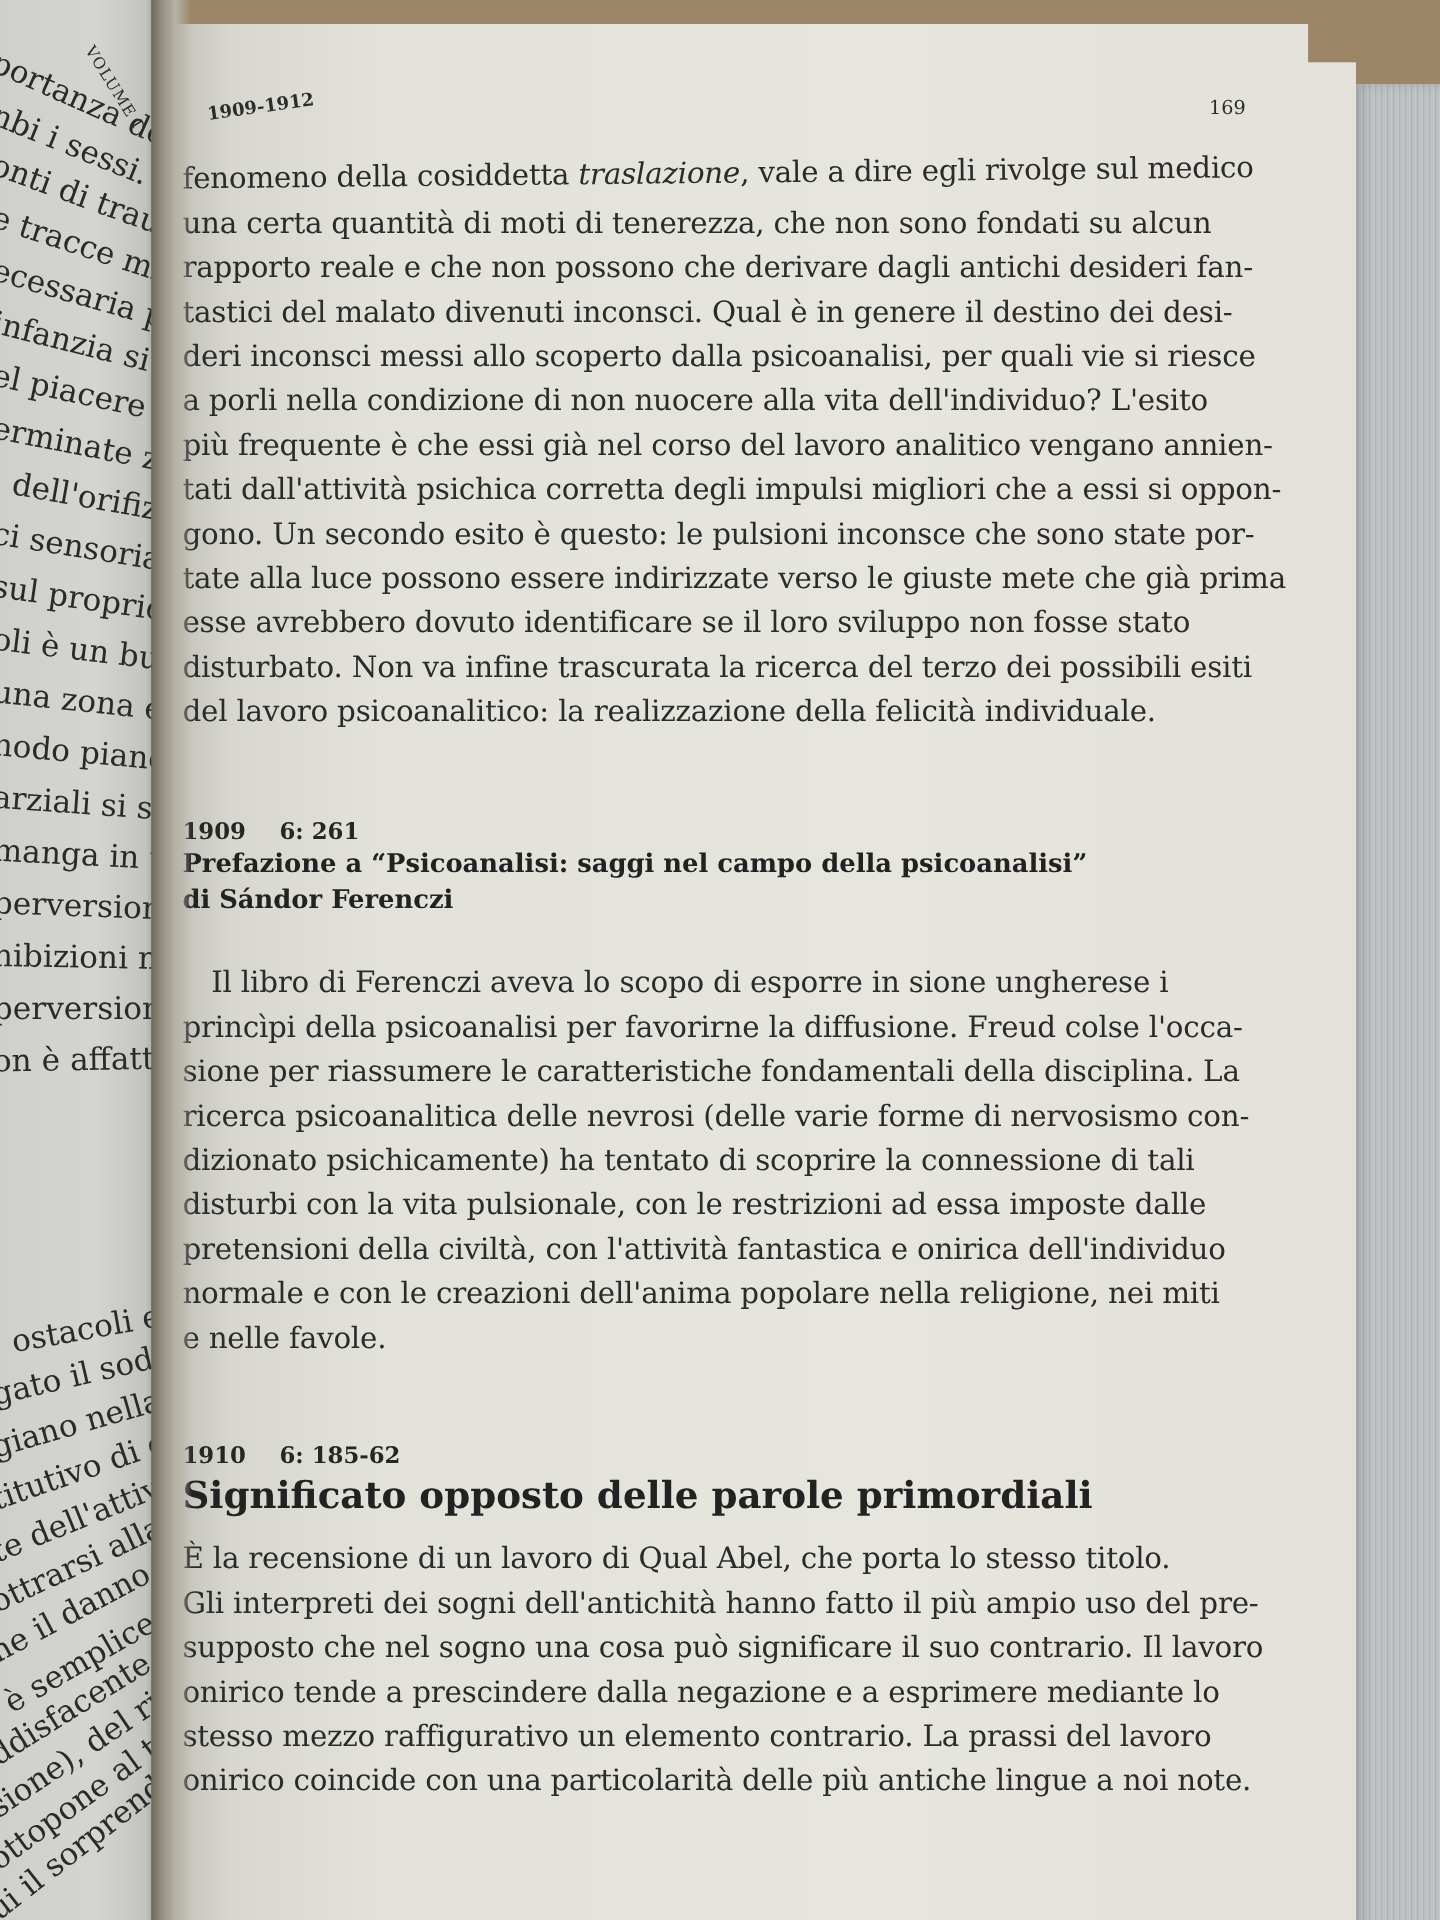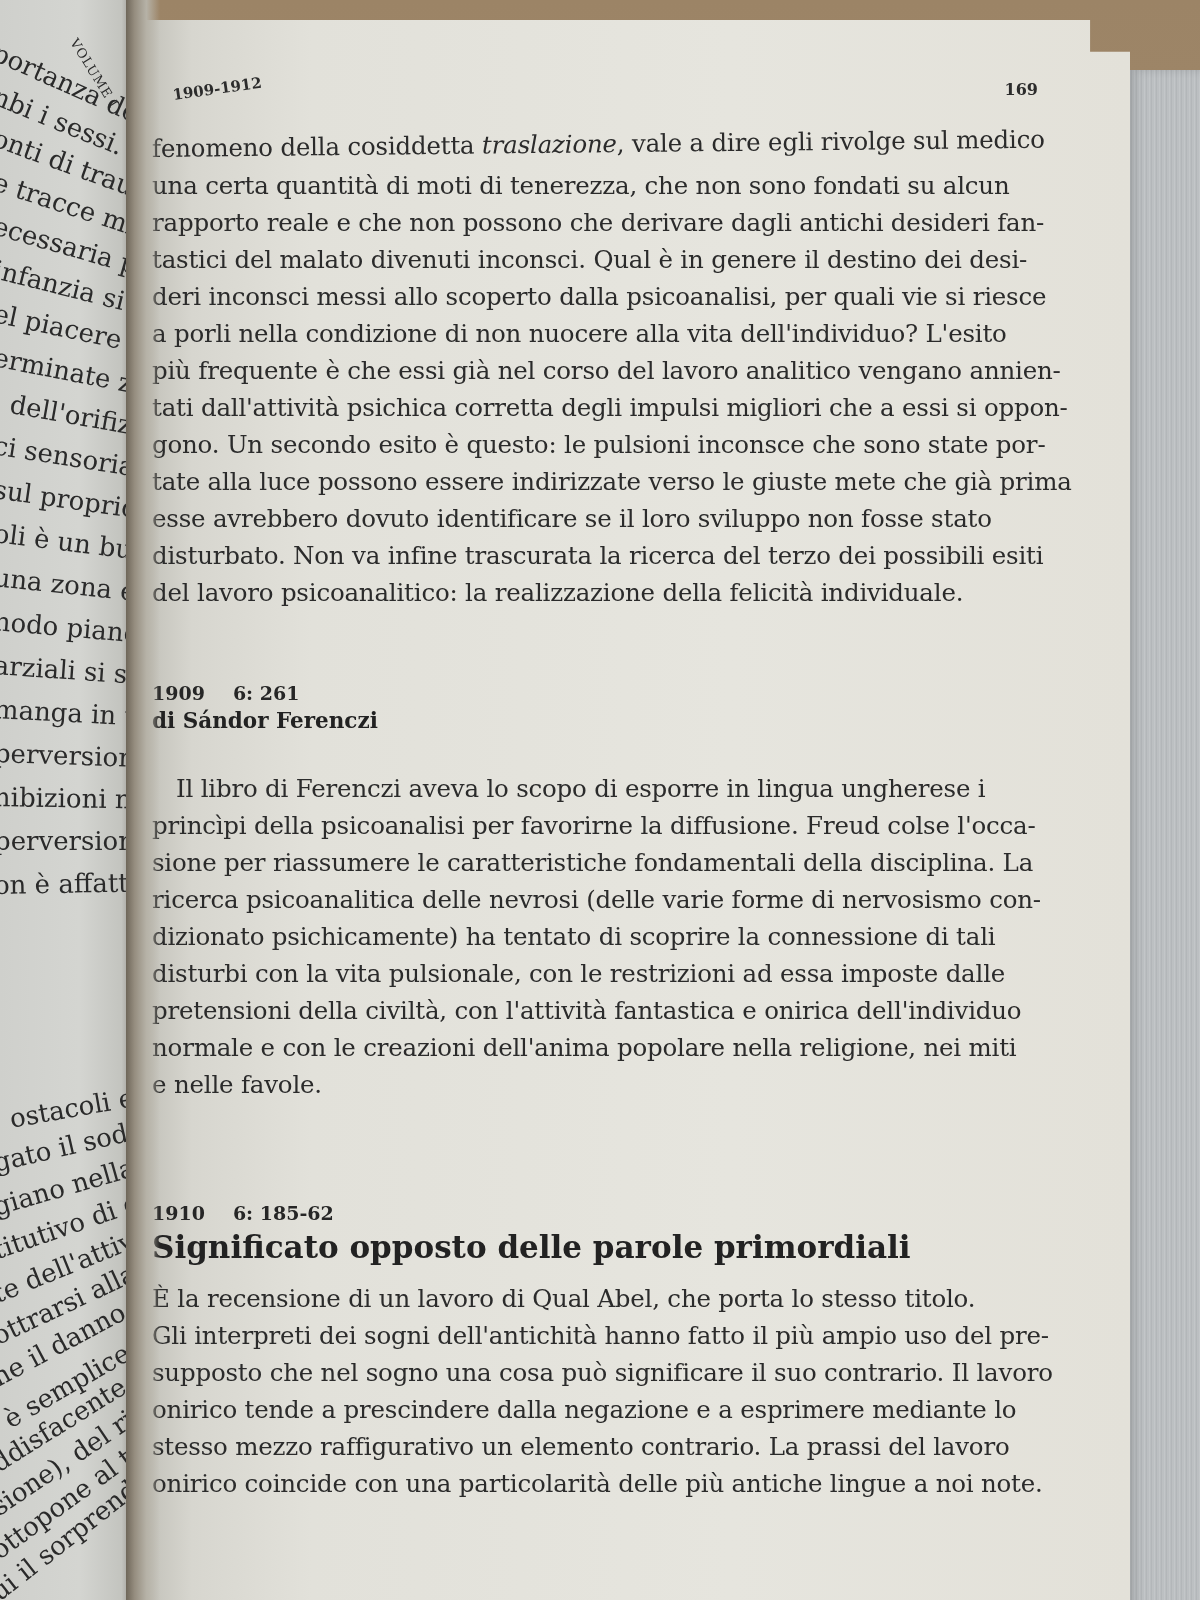--- a/index.html
+++ b/index.html
@@ -53,21 +53,21 @@
       position: absolute; top: 60px; left: 20px; width: 846px; height: 30px;
     }
     .rh-years {
       position: absolute; left: 2px; top: 6px;
       font-size: 15px; font-weight: bold; color: #2c2c2c;
       transform: rotate(-8deg); transform-origin: left bottom;
       font-family: "DejaVu Serif", serif;
     }
     .rh-pagenum {
       position: absolute; right: -20px; top: 0;
-      font-size: 16px; font-weight: bold; color: #2c2c2c;
+      font-size: 16px; font-weight: normal; color: #2c2c2c;
     }
     .body-block { position: absolute; left: 0; width: 900px; }
     .tline {
       display: block; white-space: nowrap;
       font-size: 24.5px; line-height: 37px; color: #2b2b2b;
       font-family: "DejaVu Serif", serif;
       letter-spacing: -0.2px;
     }
     .tline em { font-style: italic; }
     .entry-meta {
@@ -153,23 +153,24 @@
         <span class="tline">tate alla luce possono essere indirizzate verso le giuste mete che già prima</span>
         <span class="tline">esse avrebbero dovuto identificare se il loro sviluppo non fosse stato</span>
         <span class="tline">disturbato. Non va infine trascurata la ricerca del terzo dei possibili esiti</span>
         <span class="tline">del lavoro psicoanalitico: la realizzazione della felicità individuale.</span>
       </div>
 
       <div class="body-block" style="top:660px;">
         <div class="entry-meta">
           <span>1909</span><span class="ref">6: 261</span>
         </div>
+        <div class="entry-title">Prefazione a “Psicoanalisi: saggi nel campo della psicoanalisi”</div>
         <div class="entry-title">di Sándor Ferenczi</div>
         <div style="height:34px;"></div>
-        <span class="tline indent">Il libro di Ferenczi aveva lo scopo di esporre in lingua ungherese i</span>
+        <span class="tline indent">Il libro di Ferenczi aveva lo scopo di esporre in sione ungherese i</span>
         <span class="tline">princìpi della psicoanalisi per favorirne la diffusione. Freud colse l'occa-</span>
         <span class="tline">sione per riassumere le caratteristiche fondamentali della disciplina. La</span>
         <span class="tline">ricerca psicoanalitica delle nevrosi (delle varie forme di nervosismo con-</span>
         <span class="tline">dizionato psichicamente) ha tentato di scoprire la connessione di tali</span>
         <span class="tline">disturbi con la vita pulsionale, con le restrizioni ad essa imposte dalle</span>
         <span class="tline">pretensioni della civiltà, con l'attività fantastica e onirica dell'individuo</span>
         <span class="tline">normale e con le creazioni dell'anima popolare nella religione, nei miti</span>
         <span class="tline">e nelle favole.</span>
       </div>
 

